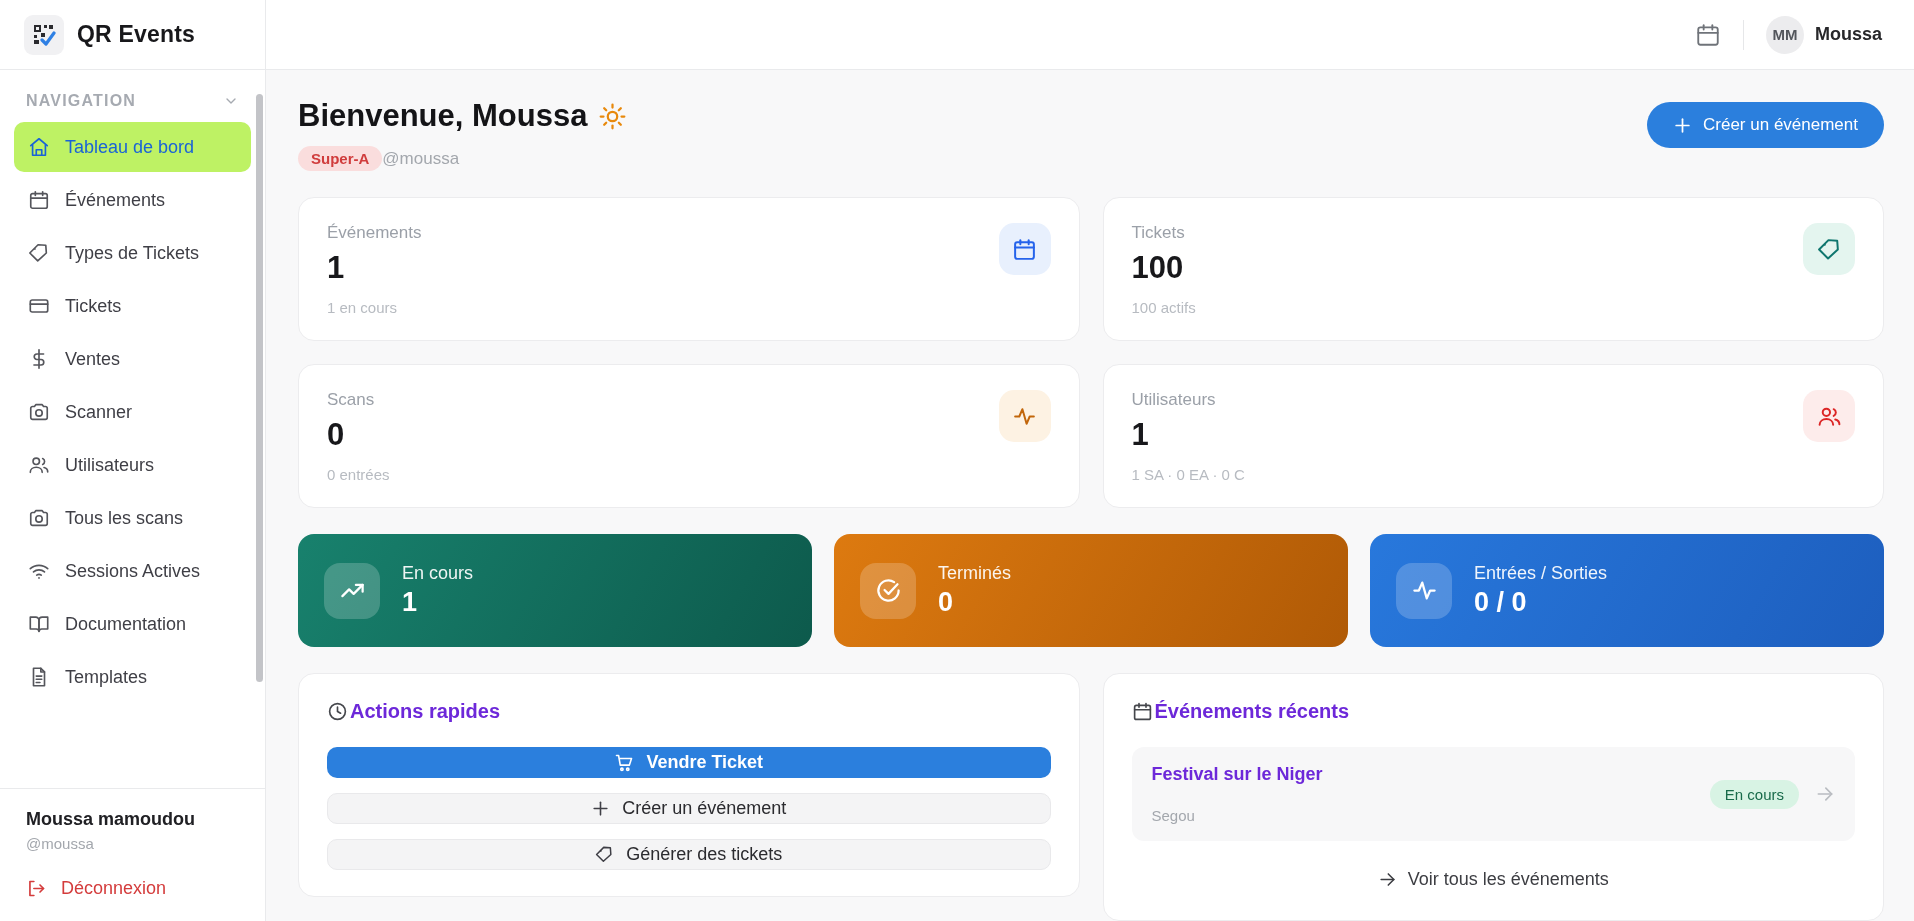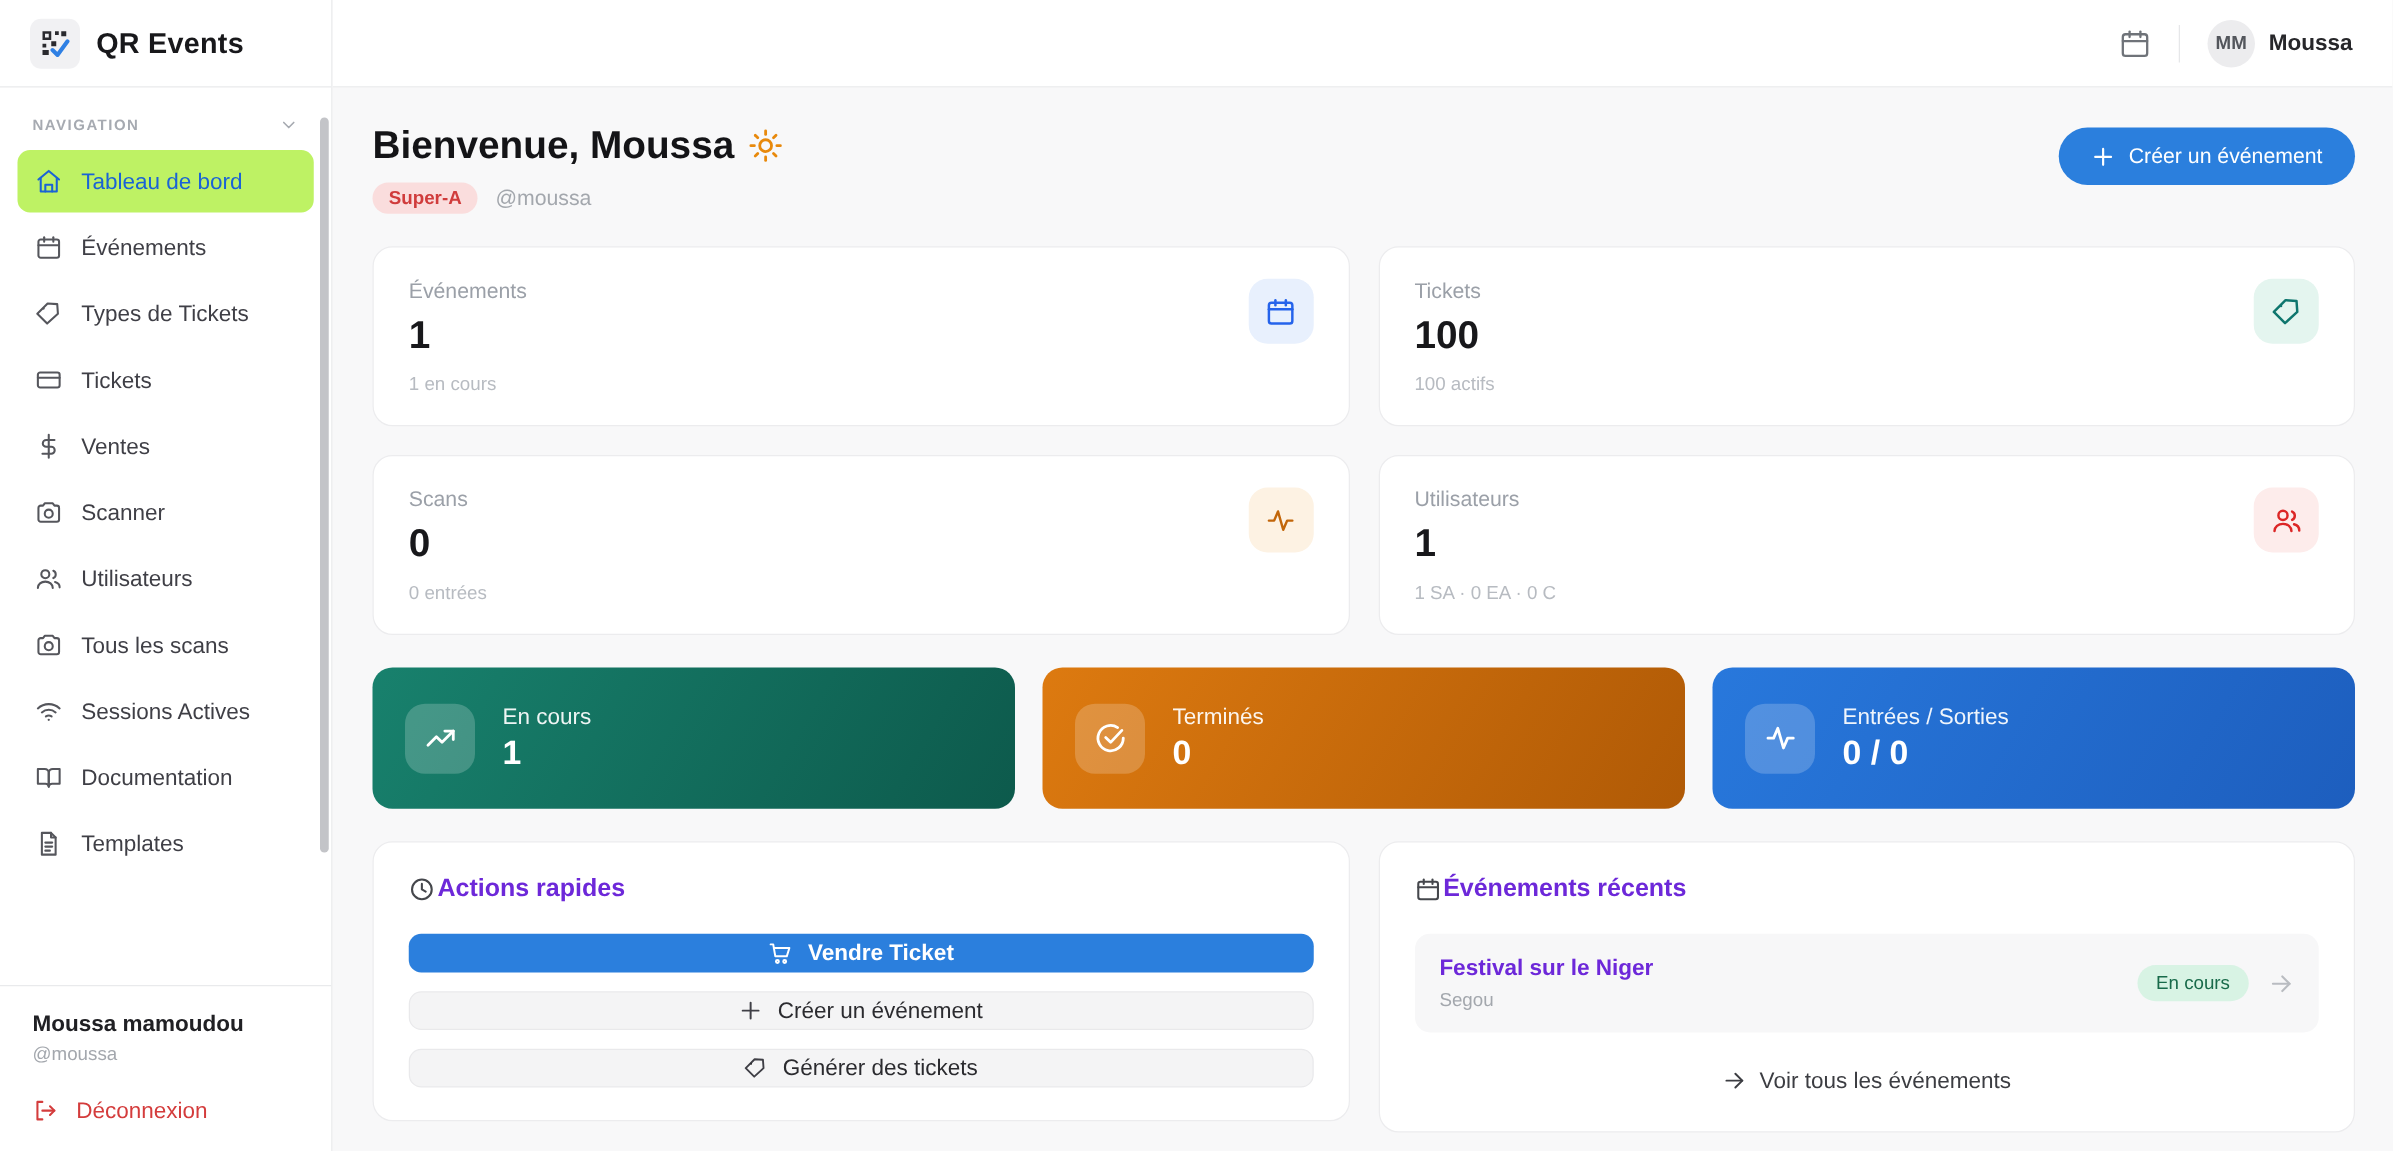--- a/index.html
+++ b/index.html
@@ -11,21 +11,21 @@
   .sidebar { width:266px; flex:none; background:#fff; border-right:1px solid #e9eaec;
     display:flex; flex-direction:column; position:relative; }
   .sidebar-logo { height:70px; border-bottom:1px solid #e9eaec; display:flex;
     align-items:center; gap:13px; padding:0 24px; flex:none; }
   .logo-chip { width:40px; height:40px; background:#f1f1f3; border-radius:9px;
     display:flex; align-items:center; justify-content:center; position:relative; }
   .logo-title { font-size:23px; font-weight:700; color:#18181b; letter-spacing:.2px; }
   .sidebar-nav { flex:1; padding:16px 14px 0 14px; overflow:hidden; }
   .nav-section { display:flex; align-items:center; justify-content:space-between;
     padding:6px 12px 12px 12px; }
-  .nav-section-label { font-size:12px; font-weight:700; letter-spacing:1.2px;
+  .nav-section-label { font-size:16px; font-weight:700; letter-spacing:1.2px;
     color:#a6aab1; }
   .nav-item { display:flex; align-items:center; gap:15px; height:50px; padding:0 14px;
     border-radius:10px; color:#3f3f46; font-size:18px; margin-bottom:3px; cursor:pointer; }
   .nav-item svg { color:#55565c; flex:none; }
   .nav-item.active { background:#bef264; color:#1a63d6; }
   .nav-item.active svg { color:#1a63d6; }
   .sidebar-footer { border-top:1px solid #e9eaec; padding:20px 26px 22px 26px; flex:none; }
   .profile-name { font-size:18px; font-weight:700; color:#202024; }
   .profile-handle { font-size:15px; color:#a3a7ad; margin-top:5px; }
   .logout-row { display:flex; align-items:center; gap:14px; margin-top:26px;
@@ -41,21 +41,21 @@
   .topbar-divider { width:1px; height:30px; background:#e6e7e9; margin:0 22px; }
   .avatar { width:38px; height:38px; border-radius:50%; background:#ececee; color:#53565c;
     font-size:15px; font-weight:700; display:flex; align-items:center; justify-content:center; }
   .topbar-user { display:flex; align-items:center; gap:11px; cursor:pointer; }
   .topbar-name { font-size:18px; font-weight:600; color:#27272a; }
 
   .content { flex:1; overflow:hidden; padding:28px 30px 0 32px; }
   .welcome-row { display:flex; justify-content:space-between; align-items:flex-start; }
   .welcome-title { display:flex; align-items:center; gap:12px; font-size:31px;
     font-weight:800; color:#141417; }
-  .badge-row { display:flex; align-items:center; gap:14px; margin-top:12px; }
+  .badge-row { display:flex; align-items:center; gap:0; margin-top:12px; }
   .role-badge { background:#fadddd; color:#d03c3c; font-size:15px; font-weight:600;
     padding:4px 13px; border-radius:999px; }
   .handle { color:#a3a7ad; font-size:17px; }
   .create-btn { height:46px; padding:0 26px; border:none; border-radius:23px;
     background:#2b7fdd; color:#fff; font-size:17px; font-weight:500; display:flex;
     align-items:center; gap:11px; cursor:pointer; font-family:inherit; margin-top:4px; }
 
   .stats-grid { display:grid; grid-template-columns:1fr 1fr; gap:23px; margin-top:26px; }
   .stat-card { position:relative; background:#fff; border:1px solid #ececee;
     border-radius:16px; height:144px; padding:25px 28px; }
@@ -86,21 +86,21 @@
   .panel-header { display:flex; align-items:center; gap:2px; font-size:20px;
     font-weight:800; color:#6d28d9; }
   .panel-header svg { color:#45474c; }
   .qa-btn { width:100%; height:31px; border-radius:10px; display:flex; align-items:center;
     justify-content:center; gap:12px; font-size:18px; cursor:pointer; font-family:inherit; }
   .qa-primary { background:#2b7fdd; border:none; color:#fff; font-weight:600; margin-top:24px; }
   .qa-secondary { background:#f4f4f5; border:1px solid #e9e9eb; color:#2b2b2f; margin-top:15px; }
   .event-item { margin-top:24px; background:#f7f7f8; border-radius:12px; padding:17px 20px;
     display:flex; align-items:center; justify-content:space-between; cursor:pointer; }
   .event-name { font-size:18px; font-weight:700; color:#6d28d9; }
-  .event-loc { font-size:15px; color:#a3a7ad; margin-top:7px; }
+  .event-loc { font-size:15px; color:#a3a7ad; margin-top:22px; }
   .event-right { display:flex; align-items:center; gap:16px; }
   .status-pill { background:#d8f3e4; color:#186a4a; font-size:15px; font-weight:500;
     padding:6px 15px; border-radius:999px; }
   .event-arrow { color:#b9bcc1; display:flex; }
   .view-all { margin-top:28px; margin-bottom:4px; display:flex; align-items:center;
     justify-content:center; gap:11px; font-size:18px; color:#3c3d42; cursor:pointer; }
   svg { display:block; }
 </style>
 </head>
 <body>

